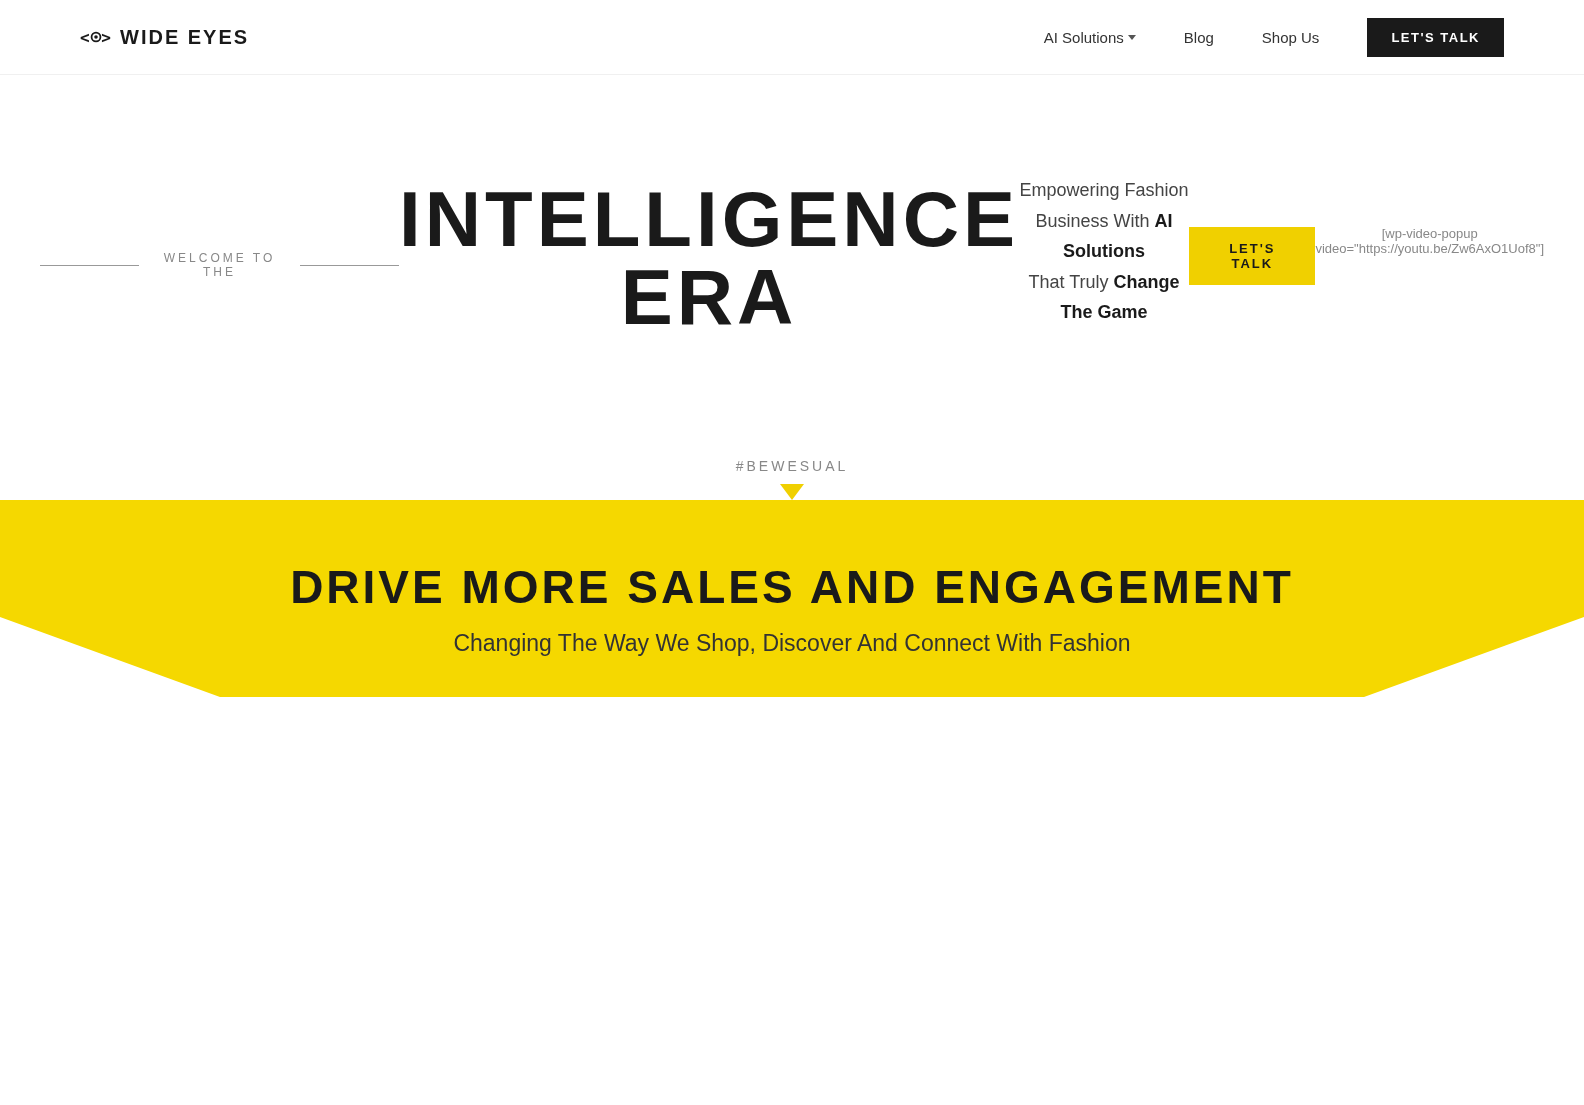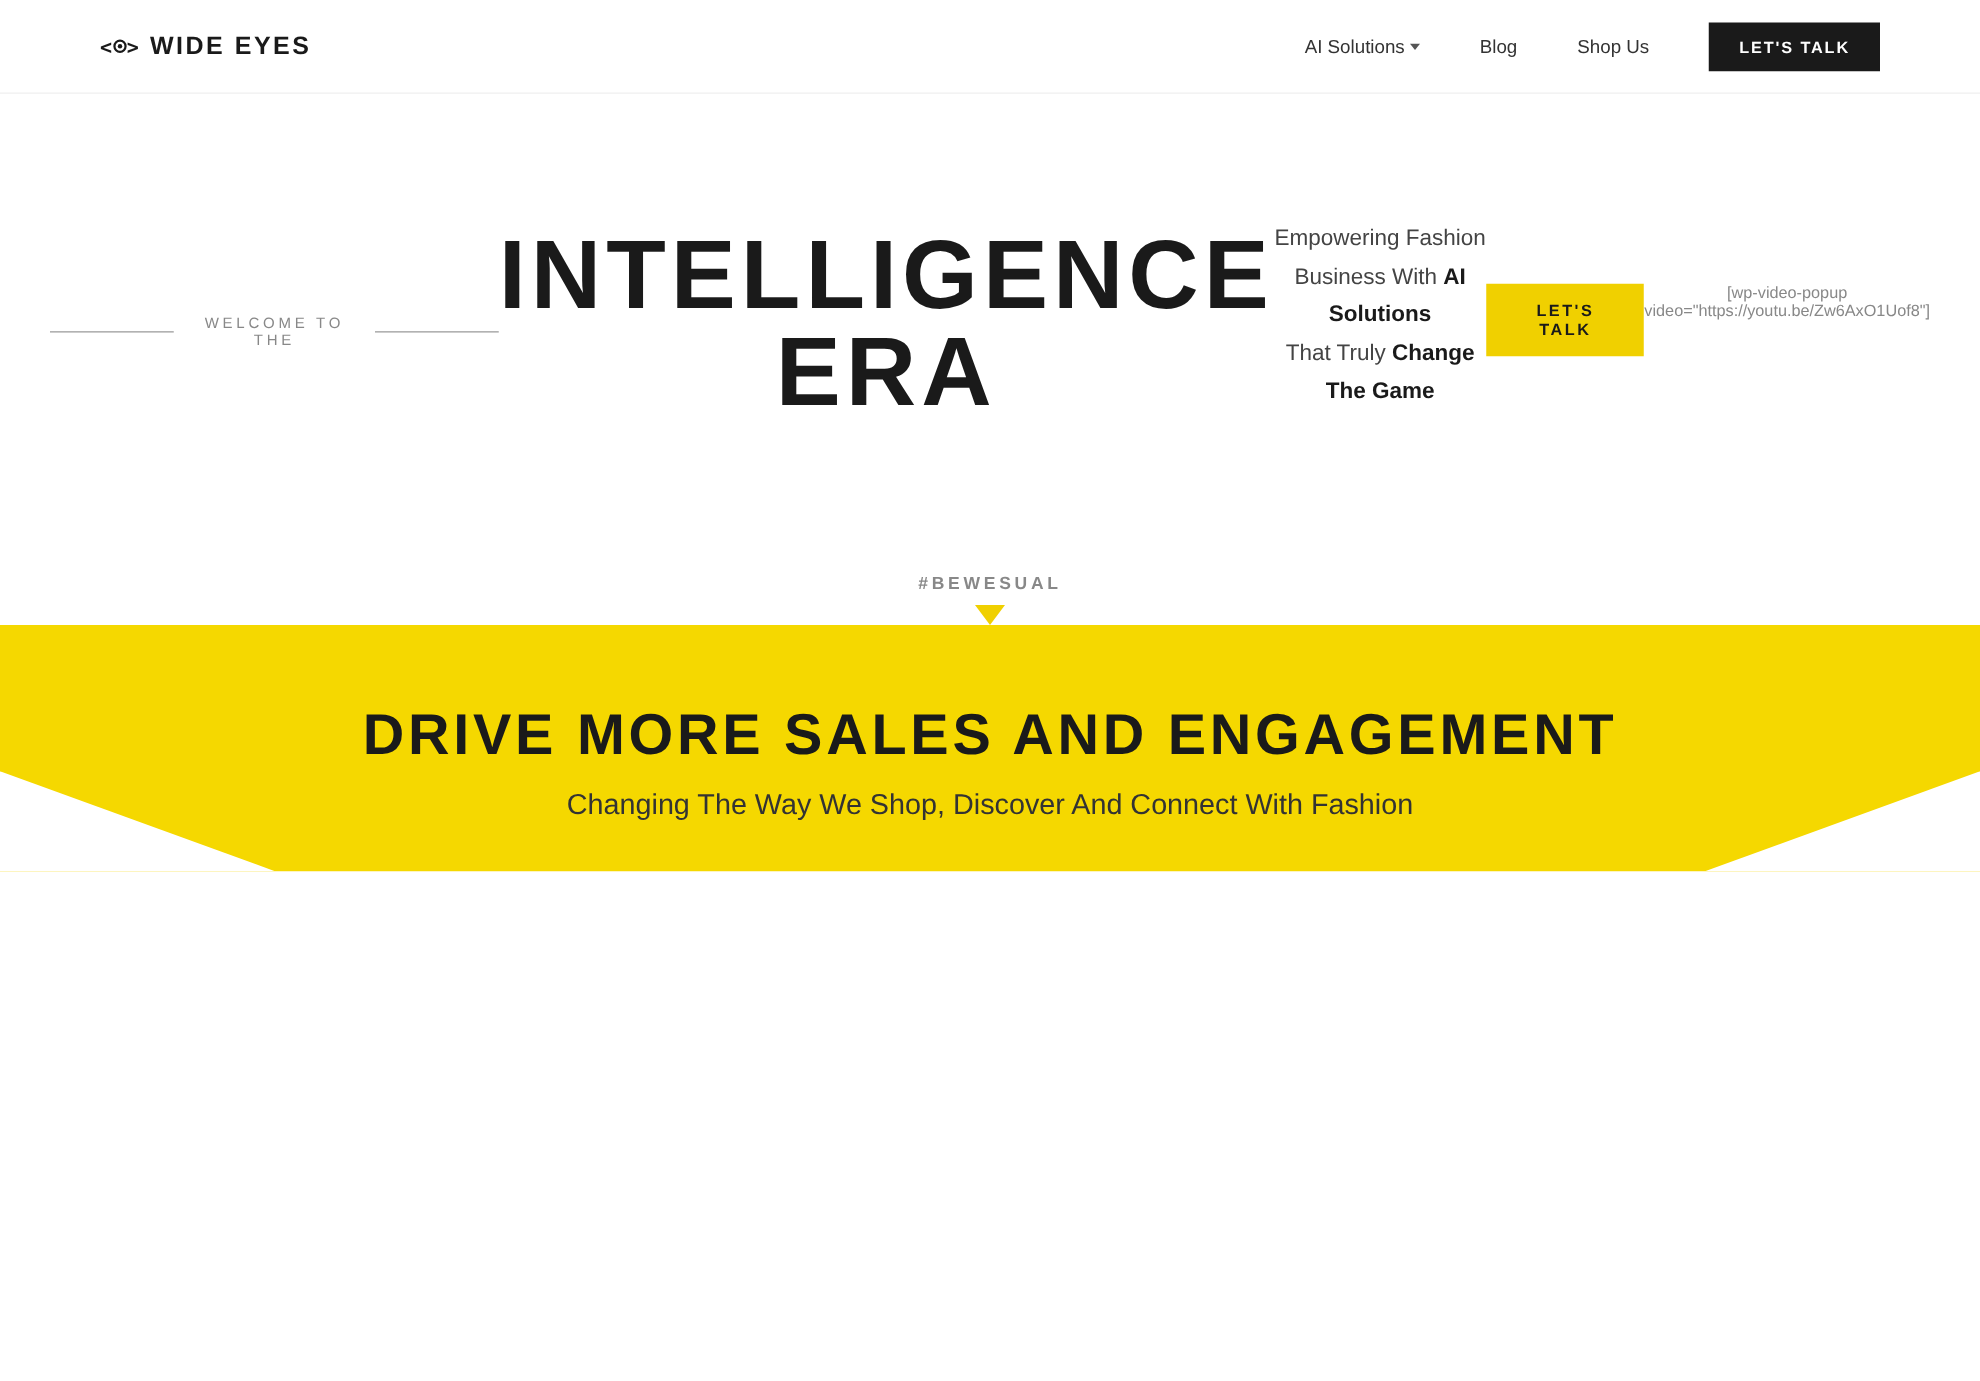--- a/index.html
+++ b/index.html
@@ -198,21 +198,20 @@
       flex-direction: column;
       align-items: center;
       padding: 30px 0 0;
     }
 
     .bewesual-tag {
       font-size: 14px;
       letter-spacing: 3px;
       color: #888;
       margin-bottom: 10px;
-      font-weight: bold;
     }
 
     .arrow-down {
       width: 0; height: 0;
       border-left: 12px solid transparent;
       border-right: 12px solid transparent;
       border-top: 16px solid #f0d000;
       margin-bottom: 0;
     }
 

